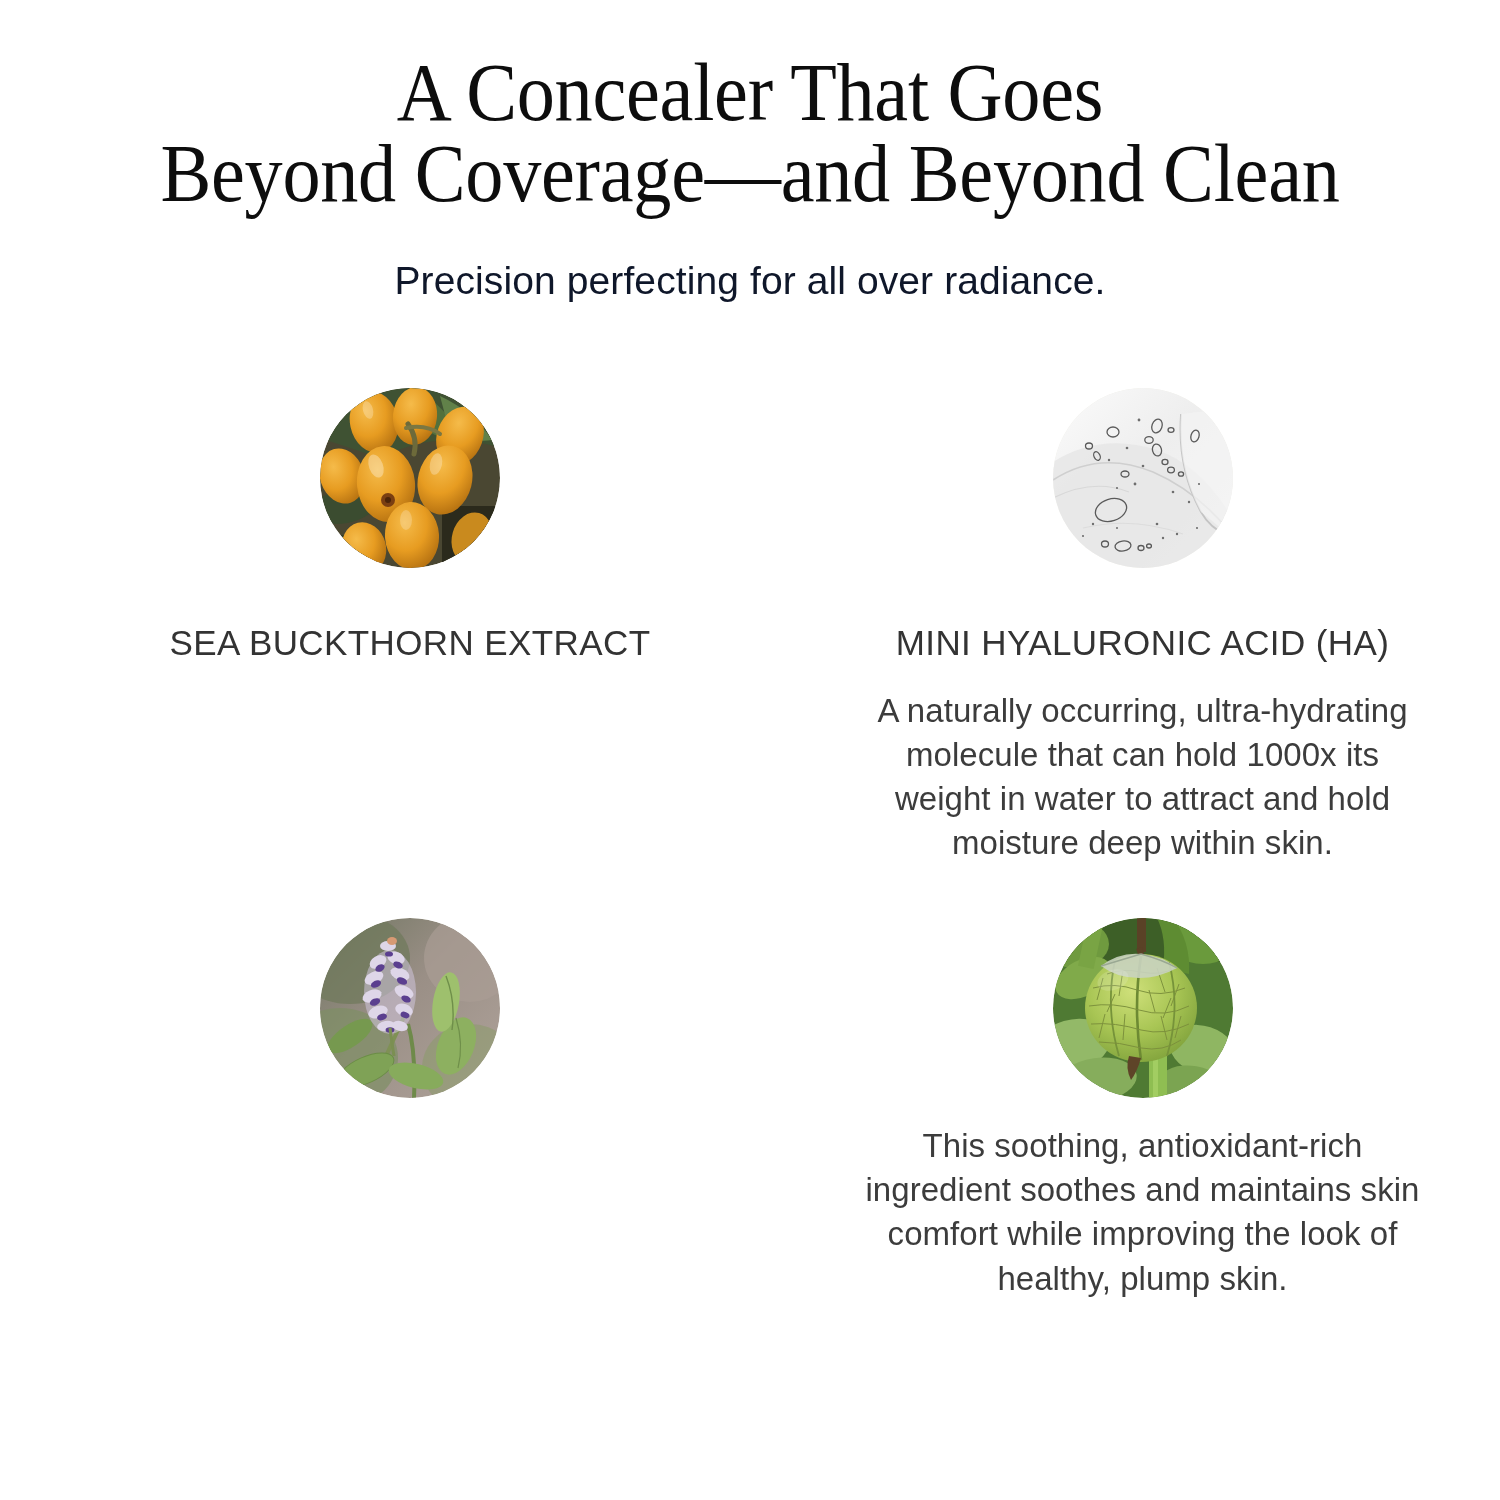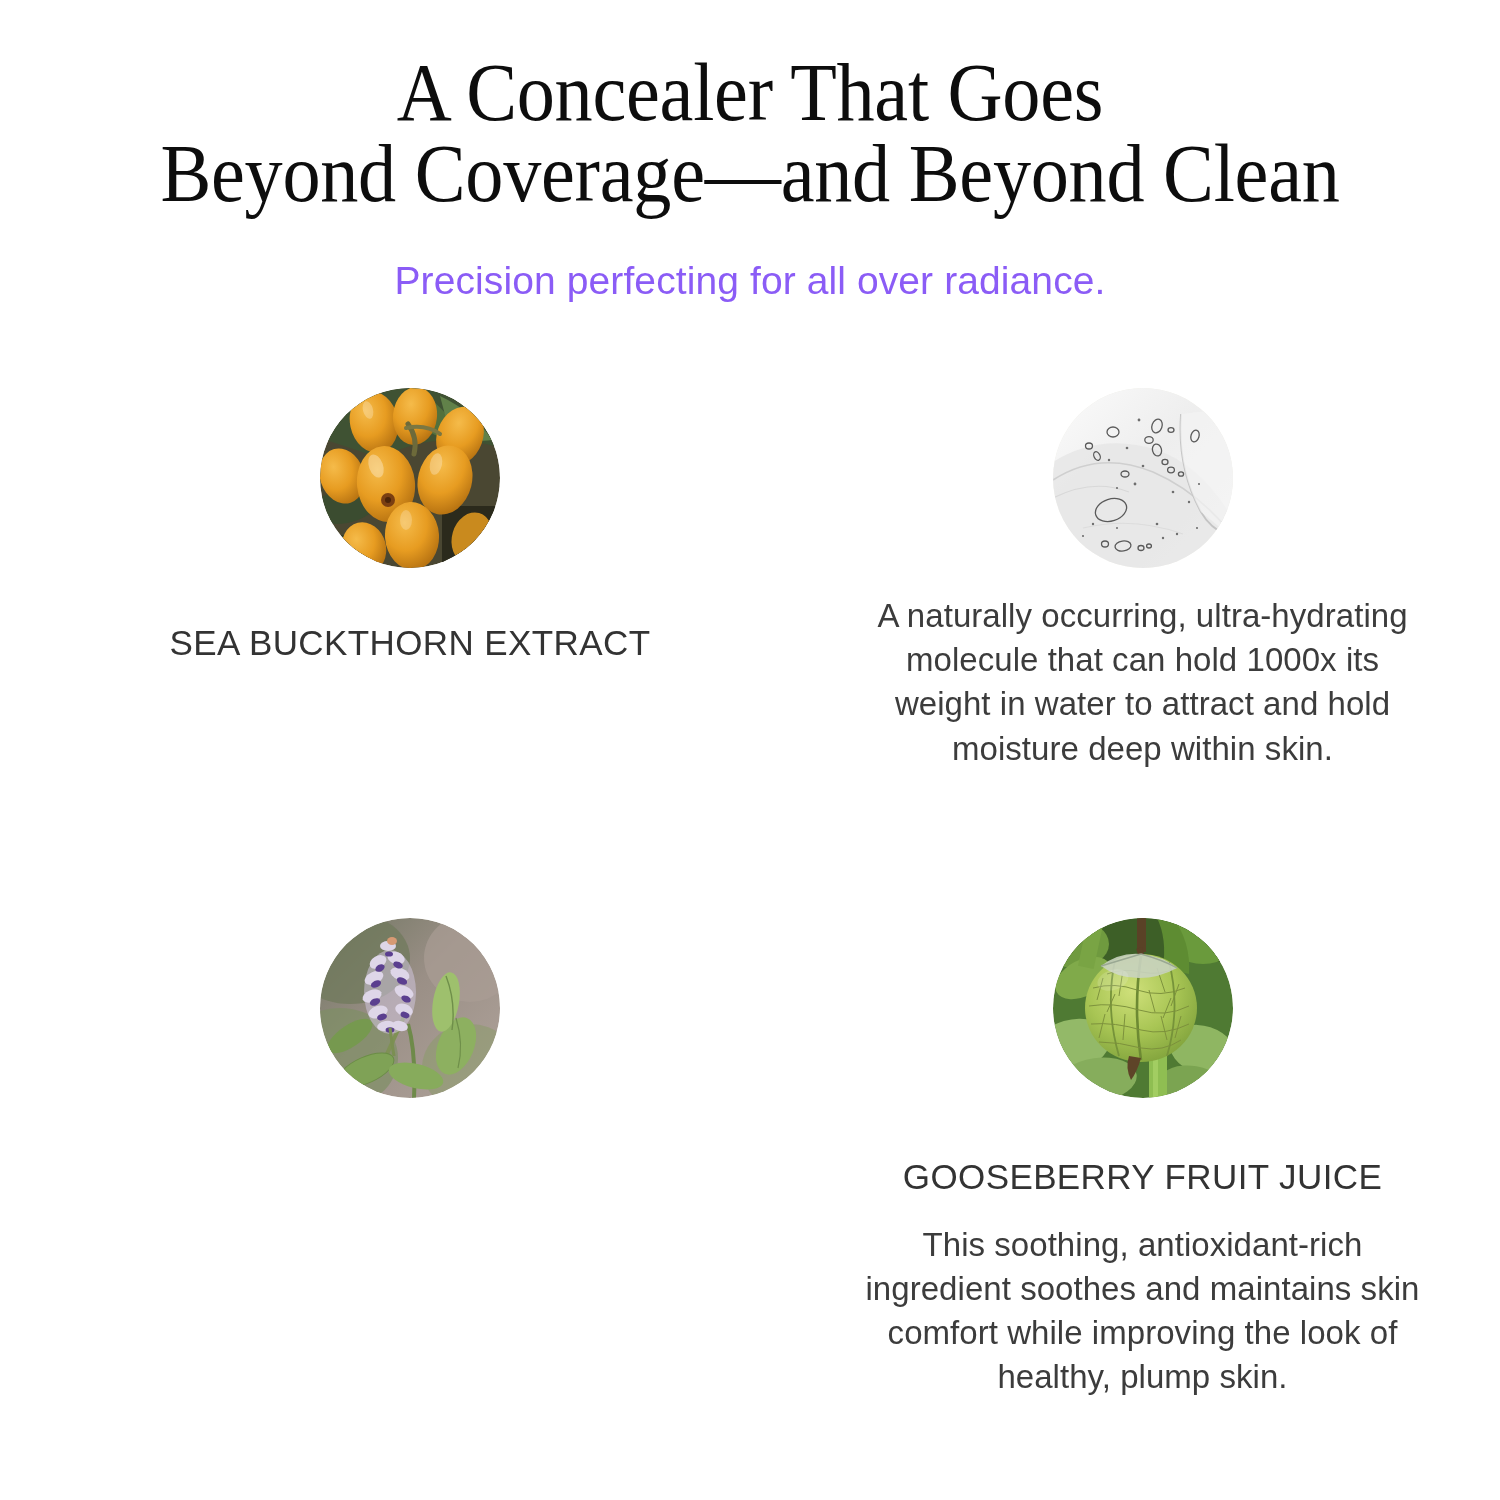--- a/index.html
+++ b/index.html
@@ -42,21 +42,21 @@
     transform-origin: center top;
   }
   .headline-line {
     display: block;
     white-space: nowrap;
   }
   .subtitle {
     margin: 44px auto 0;
     font-size: 39px;
     font-weight: 400;
-    color: #8b5cf6;
+    color: #0f172a;
     letter-spacing: 0.1px;
     line-height: 1.2;
   }
 
   
   .grid {
     position: absolute;
     top: 388px;
     left: 0;
     width: 1500px;
@@ -231,20 +231,21 @@
                 <circle cx="124" cy="146" r="1.2"></circle>
                   <circle cx="40" cy="136" r="1.2"></circle>
                 <circle cx="30" cy="148" r="1.1"></circle>
                   <circle cx="110" cy="150" r="1.2"></circle>
                 <circle cx="144" cy="140" r="1.1"></circle>
                   <circle cx="64" cy="140" r="1.0"></circle>
               </g>
             </g>
           </svg>
         </div>
+        <div class="ing-name">MINI HYALURONIC ACID (HA)</div>
         <div class="ing-desc">A naturally occurring, ultra-hydrating molecule that can hold 1000x its weight in water to attract and hold moisture deep within skin.</div>
       </div>
     </div>
 
     <div class="card cell-r2c1 row2">
       <div class="card-inner">
         <div class="circle">
           <svg viewBox="0 0 180 180">
             <defs>
               <clipPath id="cl3">
@@ -352,19 +353,18 @@
                 <path d="M52 96 l-6 24 M72 96 l-2 26 M108 98 l6 24 M128 98 l-6 22"></path>
                 <path d="M62 76 l-8 18 M96 72 l6 22 M118 80 l-8 20"></path>
               </g>
               <path d="M48 48 q18 -14 40 -12 q22 2 36 14 q-18 10 -38 10 q-22 0 -38 -12 Z" fill="#c9d3c0" opacity="0.9"></path>
               <path d="M88 36 q-20 6 -40 12 M88 36 q22 6 36 14" stroke="#9aa893" stroke-width="1.4" fill="none"></path>
               <path d="M88 140 q-4 14 -10 22 q-6 -12 -2 -24Z" fill="#5e4428"></path>
               <ellipse cx="60" cy="62" rx="16" ry="10" transform="rotate(-18 60 62)" fill="#ffffff" opacity="0.14"></ellipse>
             </g>
           </svg>
         </div>
-        <div class="ing-name">GOOSEBERRY FRUIT JUICE</div>
         <div class="ing-desc">This soothing, antioxidant-rich ingredient soothes and maintains skin comfort while improving the look of healthy, plump skin.</div>
       </div>
     </div>
 
   </div>
 </div>
 
 </body></html>

